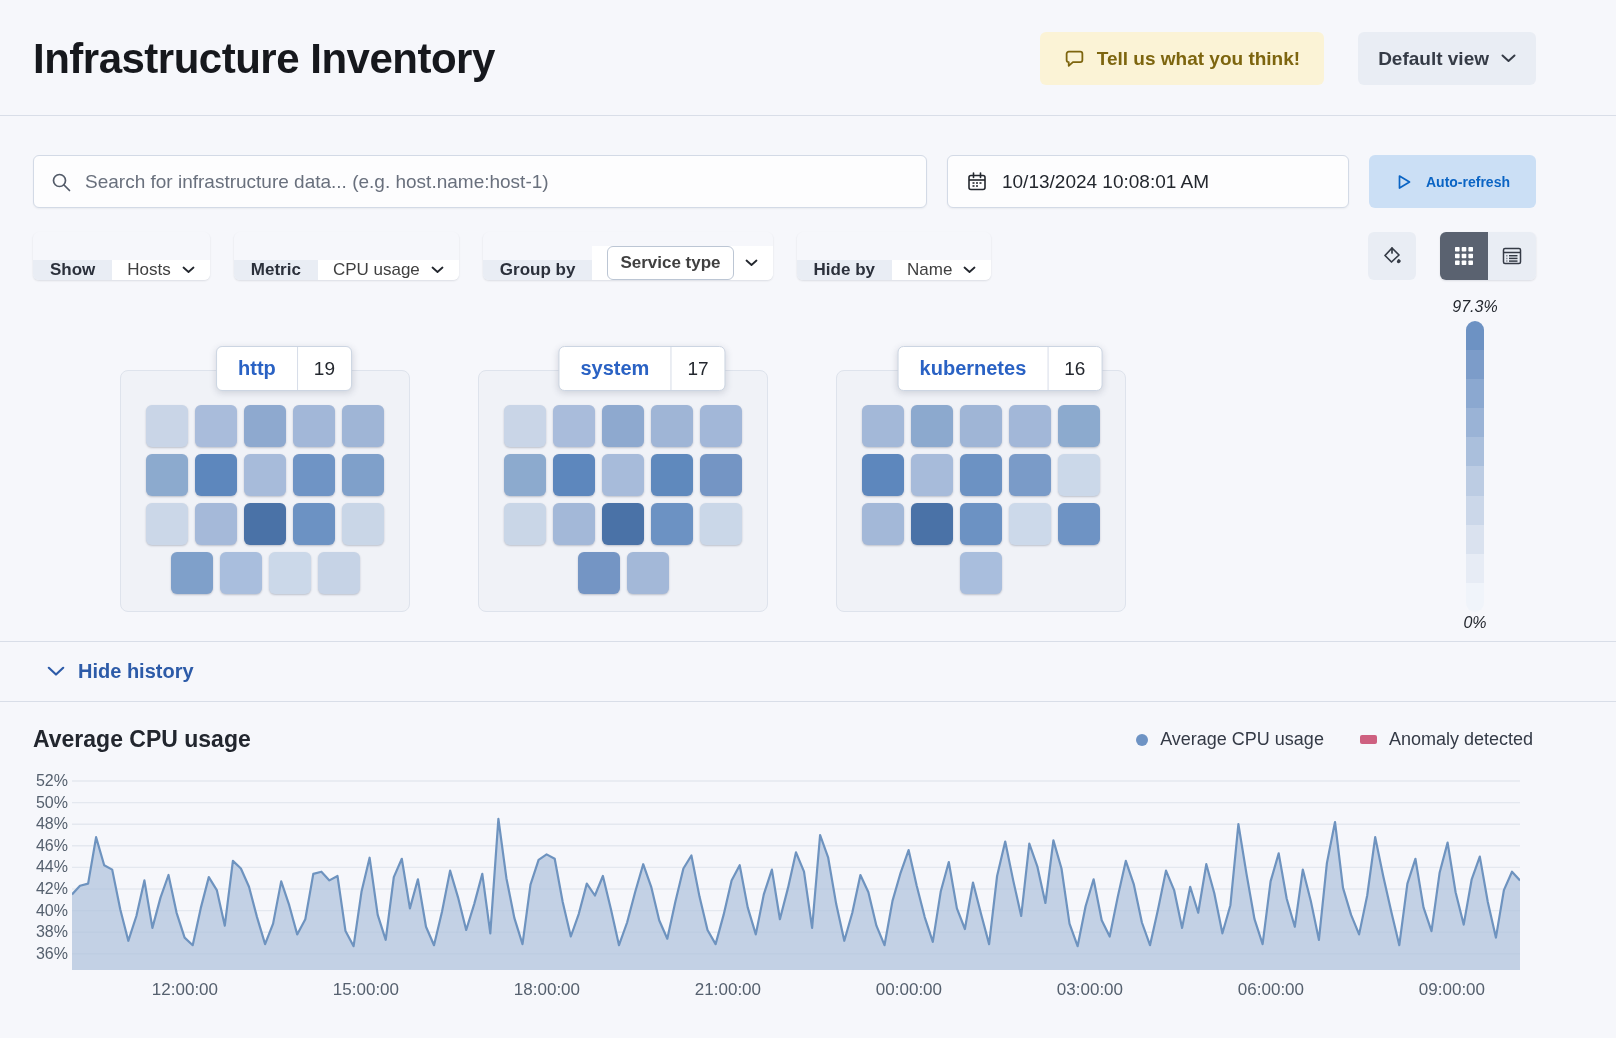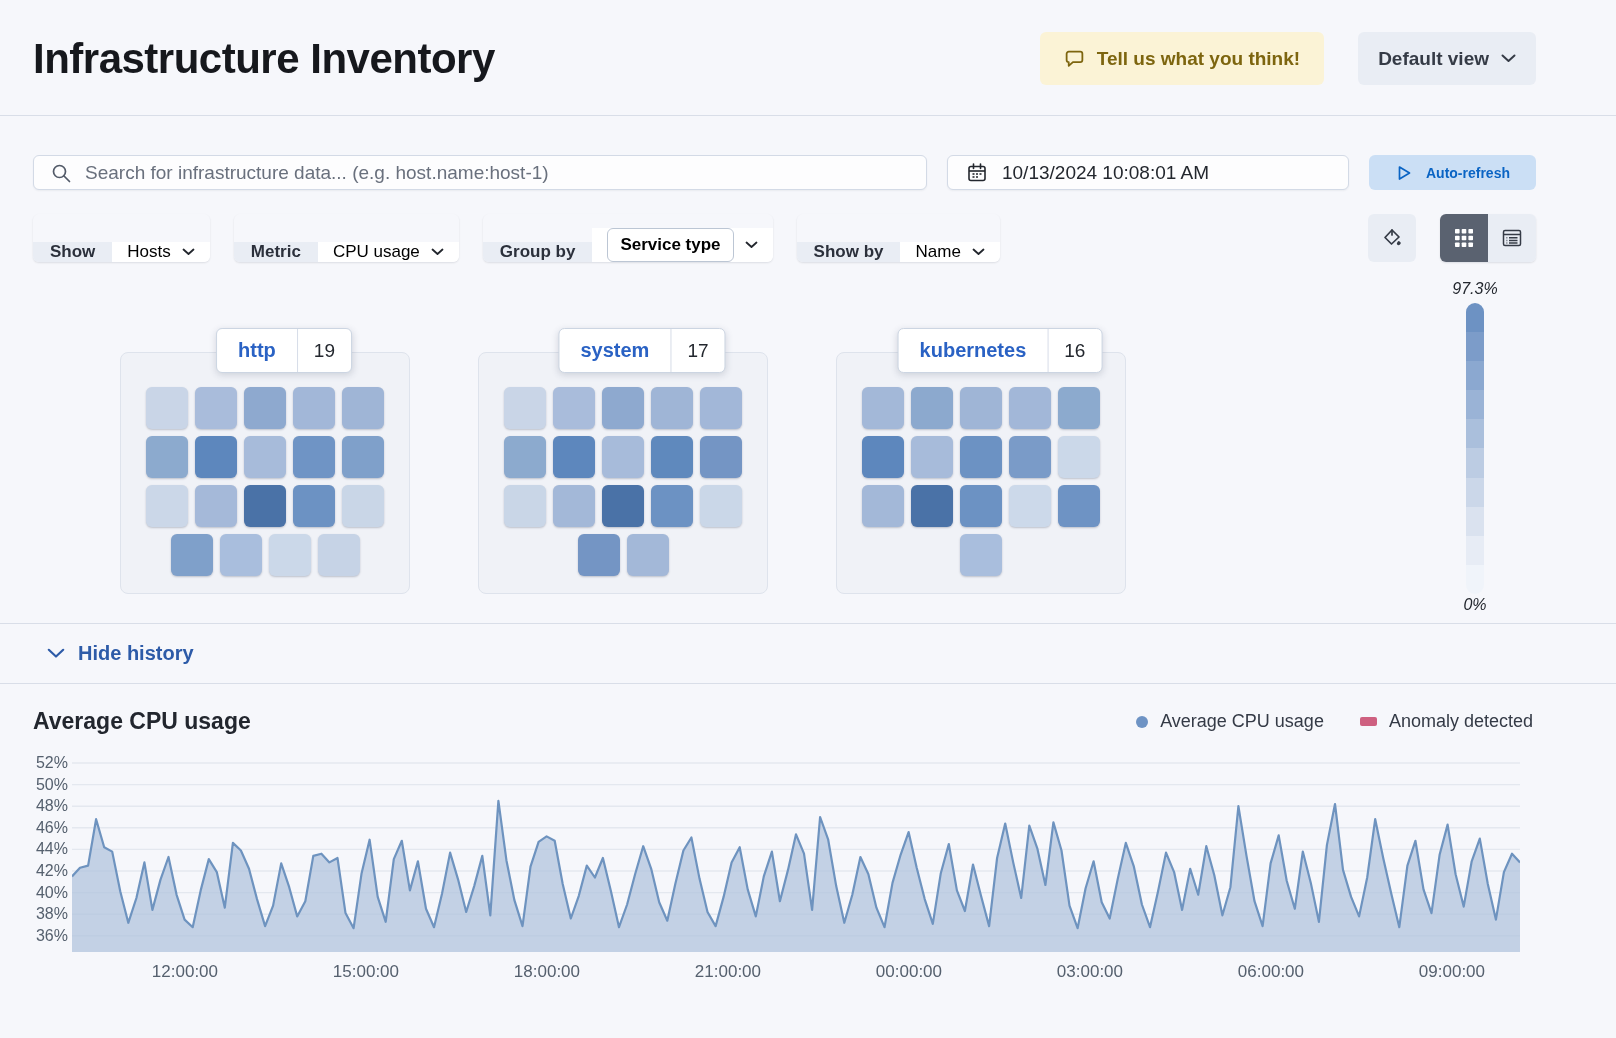--- a/index.html
+++ b/index.html
@@ -10,38 +10,38 @@
   }
   
   .page-header { display:flex; align-items:center; padding:32px 80px 30px 33px; gap:34px; }
   .page-title { font-size:42px; font-weight:800; letter-spacing:-0.5px; flex:1; color:#16181d; }
   .feedback-btn { display:flex; align-items:center; gap:12px; background:#fbf3d6; color:#7d650f;
     font-size:19px; font-weight:700; border:none; border-radius:6px; height:53px; padding:0 24px; cursor:pointer; }
   .view-btn { display:flex; align-items:center; gap:12px; background:#e9edf4; color:#353b46;
     font-size:19px; font-weight:700; border:none; border-radius:6px; height:53px; padding:0 20px; cursor:pointer; }
   .header-divider { border-bottom:1px solid #d9dee8; }
   
-  .toolbar { display:flex; gap:20px; margin:39px 80px 0 33px; height:35px; }
+  .toolbar { display:flex; gap:20px; margin:39px 80px 0 33px; height:53px; }
   .search-box { flex:1; display:flex; align-items:center; gap:13px; background:#fdfdfe;
     border:1px solid #d3dae6; border-radius:6px; padding:0 16px; box-shadow:0 1px 2px rgba(33,43,61,.06); }
   .search-box input { flex:1; border:none; outline:none; background:transparent; font-size:19px;
     font-family:"Liberation Sans",sans-serif; color:#343741; }
   .search-box input::placeholder { color:#69707d; }
   .date-btn { width:402px; display:flex; align-items:center; gap:14px; background:#fdfdfe;
     border:1px solid #d3dae6; border-radius:6px; padding:0 18px; font-size:19px; color:#23272e;
     cursor:pointer; box-shadow:0 1px 2px rgba(33,43,61,.06); }
   .refresh-btn { display:flex; align-items:center; gap:13px; background:#cbdff5; color:#0a64c4;
     font-size:14px; font-weight:700; border:none; border-radius:6px; padding:0 26px; cursor:pointer; }
   
   .filter-row { display:flex; align-items:center; gap:24px; margin:24px 80px 0 33px; height:48px; }
   .ctl-group { display:flex; align-items:flex-end; border-radius:6px; overflow:hidden; height:48px;
     box-shadow:0 1px 2px rgba(33,43,61,.12); cursor:pointer; }
   .ctl-label { background:#e9edf4; color:#2b303b; font-size:17px; font-weight:700;
     display:flex; align-items:center; padding:0 17px; }
-  .ctl-value { background:#ffffff; color:#000000; font-size:17px;
+  .ctl-value { background:#ffffff; color:#404040; font-size:17px;
     display:flex; align-items:center; gap:11px; padding:0 15px; }
   .ctl-pill { border:1px solid #bcc6d4; border-radius:6px; padding:6px 12px; font-weight:700; }
   .icon-btns { margin-left:auto; display:flex; gap:24px; align-items:center; }
   .paint-btn { width:48px; height:48px; background:#e9edf4; border:none; border-radius:6px;
     display:flex; align-items:center; justify-content:center; cursor:pointer; }
   .view-toggle { display:flex; border-radius:6px; overflow:hidden; box-shadow:0 1px 2px rgba(33,43,61,.12); }
   .seg { width:48px; height:48px; border:none; display:flex; align-items:center; justify-content:center; cursor:pointer; }
   .seg.active { background:#5a6270; }
   .seg.inactive { background:#e9edf4; }
   
@@ -163,21 +163,21 @@
   <div class="ctl-group">
     <div class="ctl-label">Group by</div>
     <div class="ctl-value">
       <span class="ctl-pill">Service type</span>
       <svg class="ic" width="13" height="8" viewBox="0 0 13 8" fill="none" stroke="#23272e" stroke-width="1.8" stroke-linecap="round" stroke-linejoin="round">
           <polyline points="1.5,1.5 6.5,6 11.5,1.5"></polyline>
         </svg>
     </div>
   </div>
   <div class="ctl-group">
-    <div class="ctl-label">Show by</div>
+    <div class="ctl-label">Hide by</div>
     <div class="ctl-value">
       <span>Name</span>
       <svg class="ic" width="13" height="8" viewBox="0 0 13 8" fill="none" stroke="#23272e" stroke-width="1.8" stroke-linecap="round" stroke-linejoin="round">
           <polyline points="1.5,1.5 6.5,6 11.5,1.5"></polyline>
         </svg>
     </div>
   </div>
   <div class="icon-btns">
     <button class="paint-btn">
       <span>

